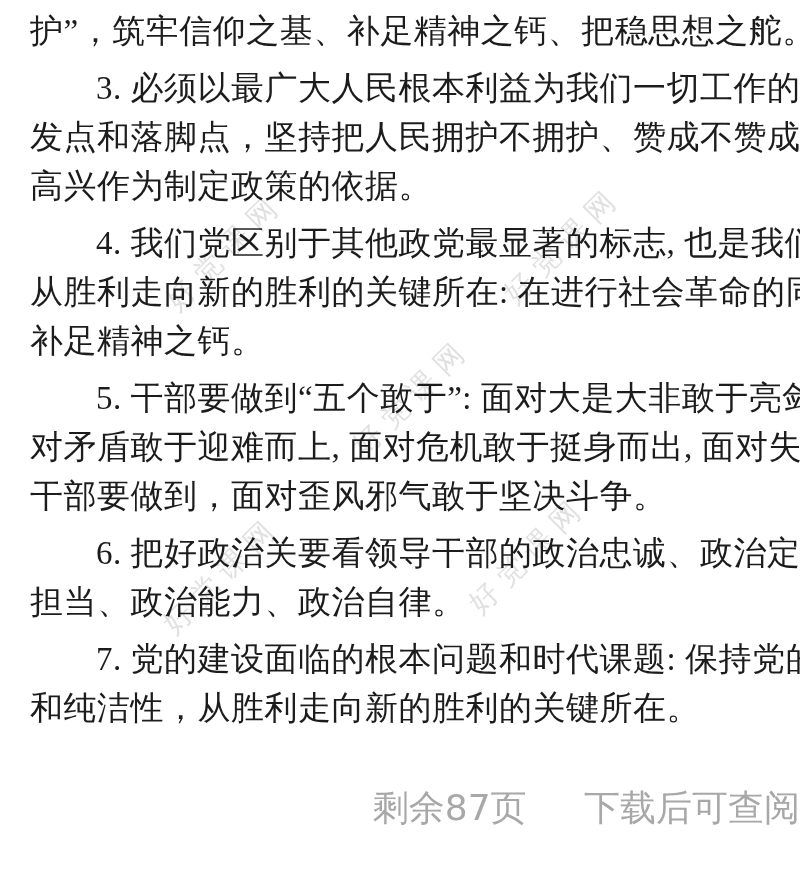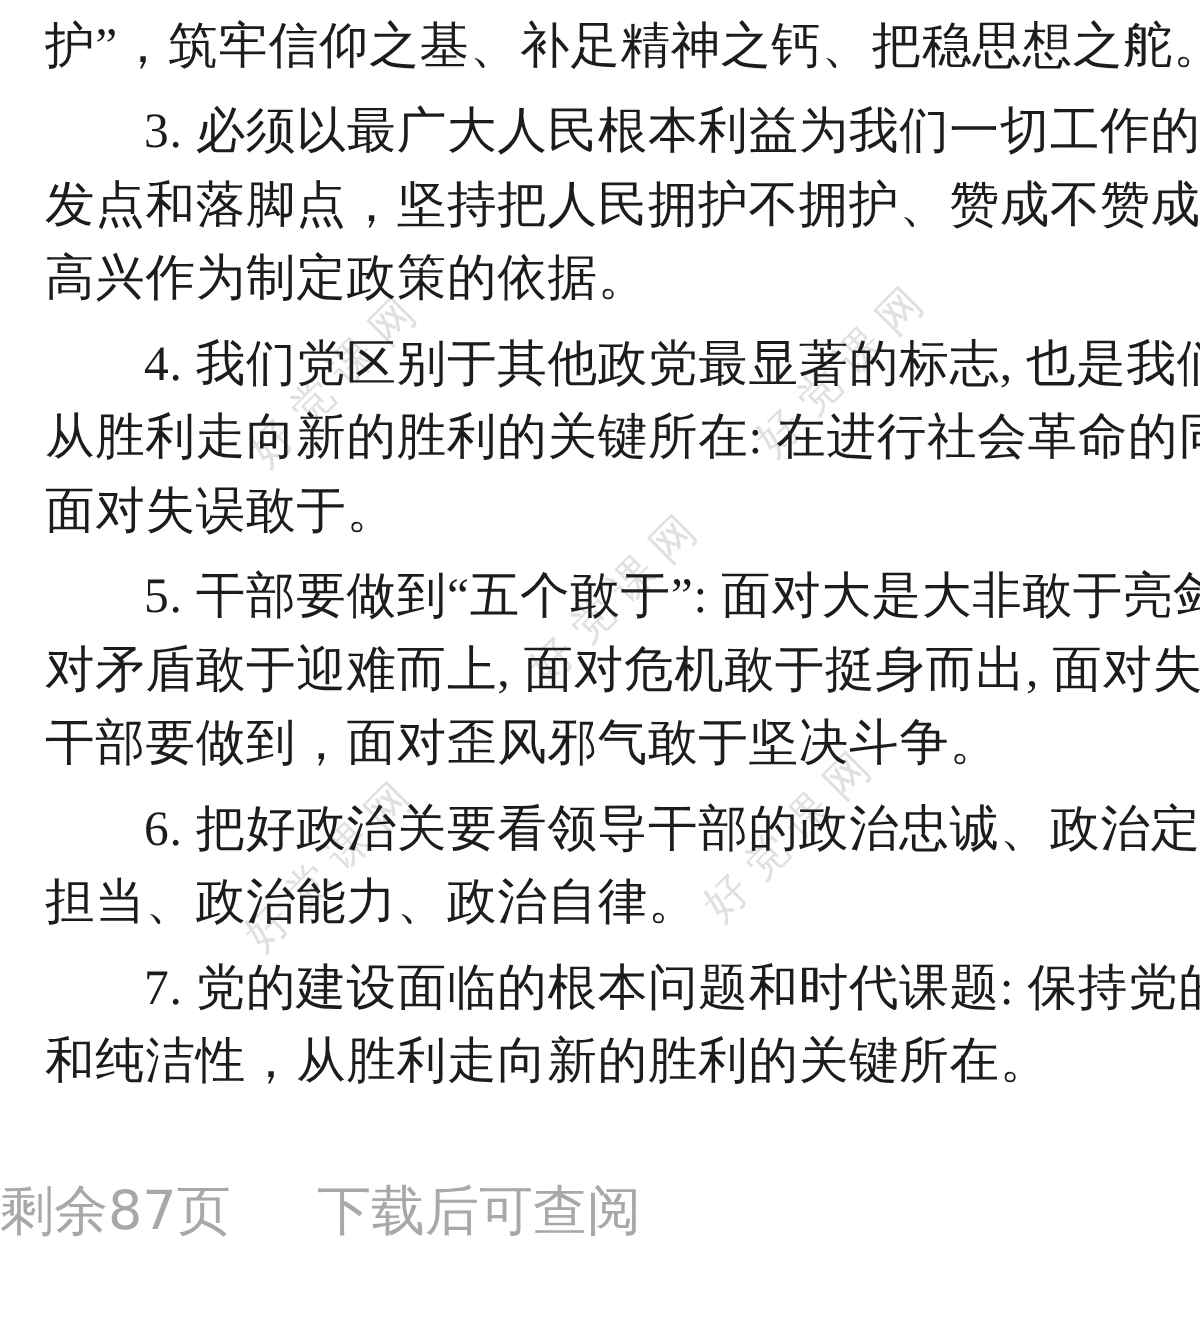--- a/index.html
+++ b/index.html
@@ -45,21 +45,21 @@
   }
   .text-line {
     white-space: nowrap;
     letter-spacing: 0.5px;
   }
   .footer-notice {
     position: absolute;
     left: 0;
     top: 783px;
     width: 100%;
-    text-align: left;
+    text-align: right;
     font-family: "DejaVu Sans", "Liberation Sans", sans-serif;
     font-size: 36px;
     line-height: 50px;
   }
   .footer-notice .hint-part + .hint-part {
     margin-left: 46px;
   }
 </style>
 </head>
 <body>
@@ -79,21 +79,21 @@
         <div class="text-line">护”，筑牢信仰之基、补足精神之钙、把稳思想之舵。</div>
       </div>
       <div class="paragraph indent">
         <div class="text-line">3. 必须以最广大人民根本利益为我们一切工作的根本出</div>
         <div class="text-line">发点和落脚点，坚持把人民拥护不拥护、赞成不赞成、高兴不</div>
         <div class="text-line">高兴作为制定政策的依据。</div>
       </div>
       <div class="paragraph indent">
         <div class="text-line">4. 我们党区别于其他政党最显著的标志, 也是我们党不断</div>
         <div class="text-line">从胜利走向新的胜利的关键所在: 在进行社会革命的同时不断</div>
-        <div class="text-line">面对失误敢于。</div>
+        <div class="text-line">补足精神之钙。</div>
       </div>
       <div class="paragraph indent">
         <div class="text-line">5. 干部要做到“五个敢于”: 面对大是大非敢于亮剑，面</div>
         <div class="text-line">对矛盾敢于迎难而上, 面对危机敢于挺身而出, 面对失误敢于</div>
         <div class="text-line">干部要做到，面对歪风邪气敢于坚决斗争。</div>
       </div>
       <div class="paragraph indent">
         <div class="text-line">6. 把好政治关要看领导干部的政治忠诚、政治定力、政治</div>
         <div class="text-line">担当、政治能力、政治自律。</div>
       </div>

